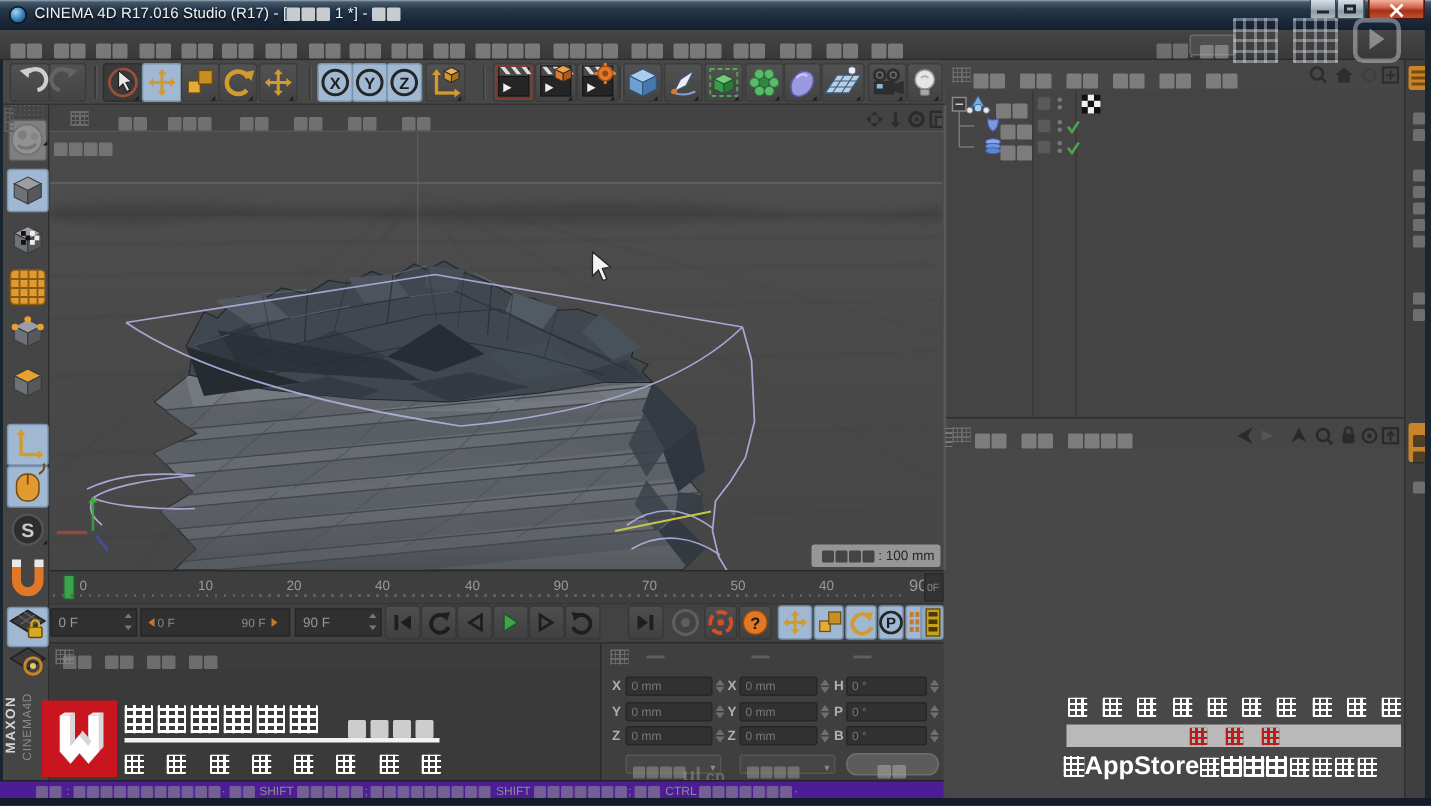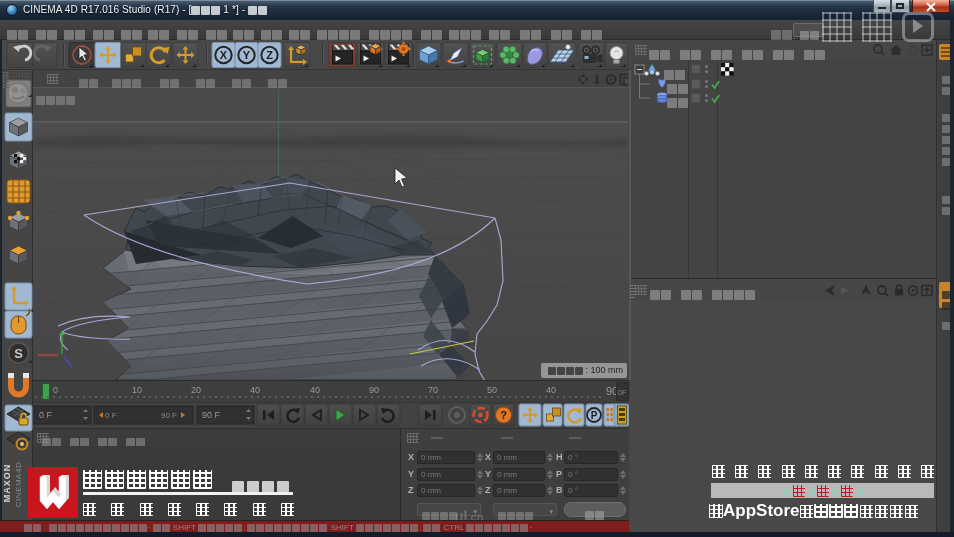--- a/index.html
+++ b/index.html
@@ -631,21 +631,21 @@
     <div class="a" style="left:146px;top:62px;width:0;height:0;border-left:3px solid rgba(0,0,0,0);border-right:3px solid rgba(0,0,0,0);border-top:4px solid #6e6e6e"></div>
     <div class="a" style="left:155px;top:56px;color:#b0b0b0;font-size:9px;font-weight:bold">B</div>
     <div class="a" style="left:163px;top:55px;width:54px;height:13px;background:#313131;border:1px solid #272727;border-radius:2px;color:#787878;font-size:8px;line-height:12px;padding-left:3px">0 °</div>
     <div class="a" style="left:219px;top:57px;width:0;height:0;border-left:3px solid rgba(0,0,0,0);border-right:3px solid rgba(0,0,0,0);border-bottom:4px solid #6e6e6e"></div>
     <div class="a" style="left:219px;top:62px;width:0;height:0;border-left:3px solid rgba(0,0,0,0);border-right:3px solid rgba(0,0,0,0);border-top:4px solid #6e6e6e"></div>
     <div class="a" style="left:16px;top:74px;width:64px;height:13px;background:#464646;border:1px solid #555;border-radius:2px;padding:2px 0 0 4px"><span class="k kB" style="width:8px;height:8px;margin-right:1px"></span><span class="k kB" style="width:8px;height:8px;margin-right:1px"></span><span class="k kB" style="width:8px;height:8px;margin-right:1px"></span><span class="k kB" style="width:8px;height:8px;margin-right:1px"></span><span style="color:#888;font-size:7px;position:absolute;right:3px;top:4px">▾</span></div>
     <div class="a" style="left:92px;top:74px;width:64px;height:13px;background:#464646;border:1px solid #555;border-radius:2px;padding:2px 0 0 4px"><span class="k kB" style="width:8px;height:8px;margin-right:1px"></span><span class="k kB" style="width:8px;height:8px;margin-right:1px"></span><span class="k kB" style="width:8px;height:8px;margin-right:1px"></span><span class="k kB" style="width:8px;height:8px;margin-right:1px"></span><span style="color:#888;font-size:7px;position:absolute;right:3px;top:4px">▾</span></div>
     <div class="a" style="left:163px;top:73px;width:62px;height:15px;background:#5c5c5c;border:1px solid #6e6e6e;border-radius:7px;text-align:center;padding-top:3px"><span class="k kA" style="width:9px;height:9px;margin-right:1px"></span><span class="k kA" style="width:9px;height:9px;margin-right:1px"></span></div>
   </div>
 <div class="a" style="left:455px;top:508px;color:rgba(170,170,170,.4);font-size:14px;font-weight:bold">ul<span style="font-size:11px">.cn</span></div>
-<div class="a" style="left:0;top:520px;width:629px;height:16px;background:#7f1d1d;border-top:1px solid #232323">
+<div class="a" style="left:0;top:520px;width:629px;height:16px;background:#4c1d95;border-top:1px solid #232323">
     <div class="a" style="left:24px;top:2px;color:#8e8e8e;font-size:8px;white-space:nowrap"><span class="k kB" style="width:8px;height:8px;margin-right:1px"></span><span class="k kB" style="width:8px;height:8px;margin-right:1px"></span> : <span class="k kB" style="width:8px;height:8px;margin-right:1px"></span><span class="k kB" style="width:8px;height:8px;margin-right:1px"></span><span class="k kB" style="width:8px;height:8px;margin-right:1px"></span><span class="k kB" style="width:8px;height:8px;margin-right:1px"></span><span class="k kB" style="width:8px;height:8px;margin-right:1px"></span><span class="k kB" style="width:8px;height:8px;margin-right:1px"></span><span class="k kB" style="width:8px;height:8px;margin-right:1px"></span><span class="k kB" style="width:8px;height:8px;margin-right:1px"></span><span class="k kB" style="width:8px;height:8px;margin-right:1px"></span><span class="k kB" style="width:8px;height:8px;margin-right:1px"></span><span class="k kB" style="width:8px;height:8px;margin-right:1px"></span>· <span class="k kB" style="width:8px;height:8px;margin-right:1px"></span><span class="k kB" style="width:8px;height:8px;margin-right:1px"></span> <span style="font-size:8px">SHIFT</span> <span class="k kB" style="width:8px;height:8px;margin-right:1px"></span><span class="k kB" style="width:8px;height:8px;margin-right:1px"></span><span class="k kB" style="width:8px;height:8px;margin-right:1px"></span><span class="k kB" style="width:8px;height:8px;margin-right:1px"></span><span class="k kB" style="width:8px;height:8px;margin-right:1px"></span>; <span class="k kB" style="width:8px;height:8px;margin-right:1px"></span><span class="k kB" style="width:8px;height:8px;margin-right:1px"></span><span class="k kB" style="width:8px;height:8px;margin-right:1px"></span><span class="k kB" style="width:8px;height:8px;margin-right:1px"></span><span class="k kB" style="width:8px;height:8px;margin-right:1px"></span><span class="k kB" style="width:8px;height:8px;margin-right:1px"></span><span class="k kB" style="width:8px;height:8px;margin-right:1px"></span><span class="k kB" style="width:8px;height:8px;margin-right:1px"></span><span class="k kB" style="width:8px;height:8px;margin-right:1px"></span> <span style="font-size:8px">SHIFT</span> <span class="k kB" style="width:8px;height:8px;margin-right:1px"></span><span class="k kB" style="width:8px;height:8px;margin-right:1px"></span><span class="k kB" style="width:8px;height:8px;margin-right:1px"></span><span class="k kB" style="width:8px;height:8px;margin-right:1px"></span><span class="k kB" style="width:8px;height:8px;margin-right:1px"></span><span class="k kB" style="width:8px;height:8px;margin-right:1px"></span><span class="k kB" style="width:8px;height:8px;margin-right:1px"></span>; <span class="k kB" style="width:8px;height:8px;margin-right:1px"></span><span class="k kB" style="width:8px;height:8px;margin-right:1px"></span> <span style="font-size:8px">CTRL</span> <span class="k kB" style="width:8px;height:8px;margin-right:1px"></span><span class="k kB" style="width:8px;height:8px;margin-right:1px"></span><span class="k kB" style="width:8px;height:8px;margin-right:1px"></span><span class="k kB" style="width:8px;height:8px;margin-right:1px"></span><span class="k kB" style="width:8px;height:8px;margin-right:1px"></span><span class="k kB" style="width:8px;height:8px;margin-right:1px"></span><span class="k kB" style="width:8px;height:8px;margin-right:1px"></span>·</div>
   </div>
 <div class="a" style="left:0;top:532px;width:954px;height:5px;background:#131c28"></div>
 <div class="a" style="left:631px;top:40px;width:305px;height:20px;background:#464646">
     <div class="a" style="left:4px;top:5px;width:12px;height:10px;background:repeating-linear-gradient(0deg,#6a6a6a 0 1px,rgba(0,0,0,0) 1px 3px),repeating-linear-gradient(90deg,#6a6a6a 0 1px,rgba(0,0,0,0) 1px 3px)"></div>
     <div class="a" style="left:18px;top:5px"><span class="k kA" style="width:10px;height:10px;margin-right:1px"></span><span class="k kA" style="width:10px;height:10px;margin-right:1px"></span></div>
     <div class="a" style="left:49px;top:5px"><span class="k kA" style="width:10px;height:10px;margin-right:1px"></span><span class="k kA" style="width:10px;height:10px;margin-right:1px"></span></div>
     <div class="a" style="left:80px;top:5px"><span class="k kA" style="width:10px;height:10px;margin-right:1px"></span><span class="k kA" style="width:10px;height:10px;margin-right:1px"></span></div>
     <div class="a" style="left:111px;top:5px"><span class="k kA" style="width:10px;height:10px;margin-right:1px"></span><span class="k kA" style="width:10px;height:10px;margin-right:1px"></span></div>
     <div class="a" style="left:142px;top:5px"><span class="k kA" style="width:10px;height:10px;margin-right:1px"></span><span class="k kA" style="width:10px;height:10px;margin-right:1px"></span></div>

